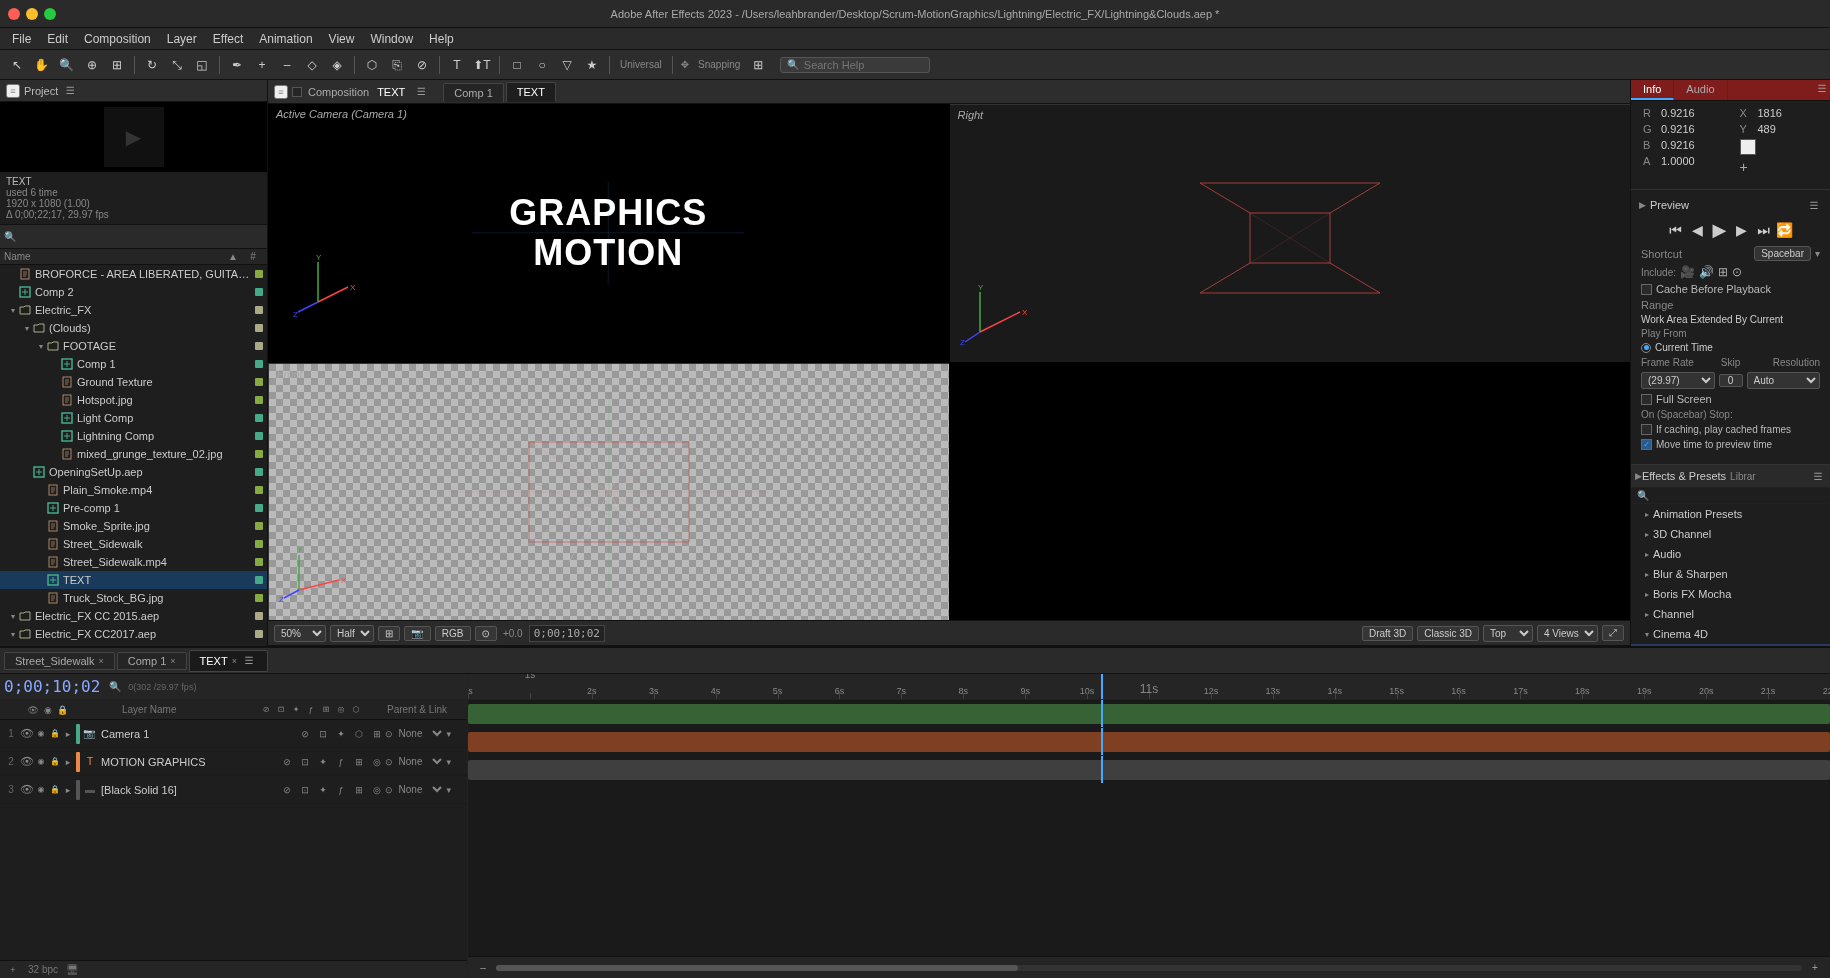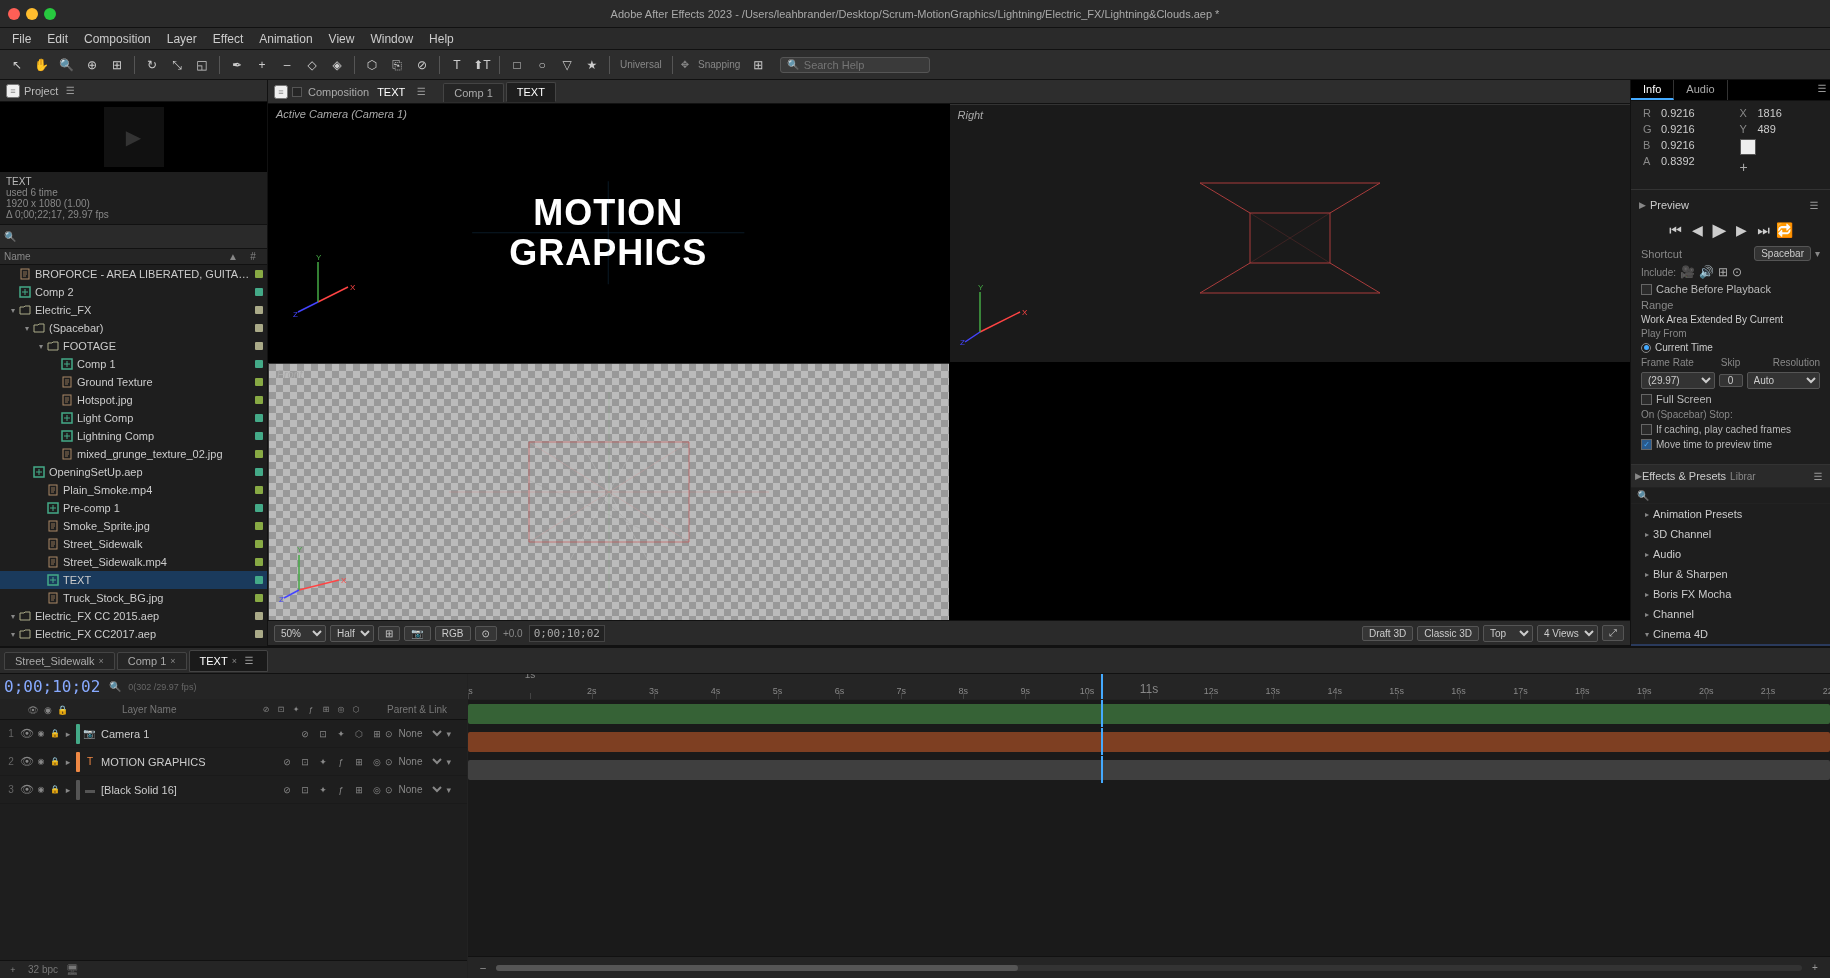--- a/index.html
+++ b/index.html
@@ -263,21 +263,21 @@
     .right-panel {
       width: 200px;
       background: #1e1e1e;
       border-left: 1px solid #111;
       display: flex;
       flex-direction: column;
       flex-shrink: 0;
     }
     .info-tabs {
       display: flex;
-      background: #000000;
+      background: #7f1d1d;
       border-bottom: 1px solid #111;
     }
     .info-tab {
       padding: 3px 12px;
       font-size: 11px;
       color: #aaa;
       cursor: pointer;
       border-right: 1px solid #333;
     }
     .info-tab.active { color: #fff; border-bottom: 2px solid #4af; }
@@ -957,21 +957,21 @@
             <span class="color-swatch" style="background: rgb(170, 170, 136);"></span>
           </div>
           <div class="tree-item">
             <span class="tree-indent" style="width: 18px;"></span>
             <span class="tree-arrow">▾</span>
             <span class="tree-icon" style="color: rgb(170, 170, 136);">
               <svg width="12" height="12" viewBox="0 0 12 12">
                 <path d="M1 3 L5 3 L6 2 L11 2 L11 10 L1 10 Z" fill="none" stroke="#aa8" stroke-width="1"></path>
               </svg>
             </span>
-            <span style="flex: 1 1 0%; overflow: hidden; text-overflow: ellipsis;">(Spacebar)</span>
+            <span style="flex: 1 1 0%; overflow: hidden; text-overflow: ellipsis;">(Clouds)</span>
             <span class="color-swatch" style="background: rgb(170, 170, 136);"></span>
           </div>
           <div class="tree-item">
             <span class="tree-indent" style="width: 32px;"></span>
             <span class="tree-arrow">▾</span>
             <span class="tree-icon" style="color: rgb(170, 170, 136);">
               <svg width="12" height="12" viewBox="0 0 12 12">
                 <path d="M1 3 L5 3 L6 2 L11 2 L11 10 L1 10 Z" fill="none" stroke="#aa8" stroke-width="1"></path>
               </svg>
             </span>
@@ -1219,22 +1219,22 @@
 
           <div style="position:absolute;top:4px;right:4px;width:8px;height:8px;border:2px solid #4af;"></div>
           <div class="view-pane-inner" style="background:#000;">
 
             <svg width="100%" height="100%" style="position:absolute;top:0;left:0;opacity:0.3;">
               <line x1="30%" y1="50%" x2="70%" y2="50%" stroke="#4af" stroke-width="0.5"></line>
               <line x1="50%" y1="30%" x2="50%" y2="70%" stroke="#4af" stroke-width="0.5"></line>
             </svg>
 
             <div style="text-align:center;">
+              <div class="motion-graphics-text">GRAPHICS</div>
               <div class="motion-graphics-text">MOTION</div>
-              <div class="motion-graphics-text">GRAPHICS</div>
             </div>
 
             <svg width="80" height="80" style="position:absolute;bottom:30px;left:20px;">
               <line x1="30" y1="50" x2="60" y2="35" stroke="#f44" stroke-width="1.5"></line>
               <line x1="30" y1="50" x2="30" y2="10" stroke="#4a4" stroke-width="1.5"></line>
               <line x1="30" y1="50" x2="10" y2="60" stroke="#44f" stroke-width="1.5"></line>
               <text x="62" y="38" fill="#f44" font-size="8">X</text>
               <text x="28" y="8" fill="#4a4" font-size="8">Y</text>
               <text x="5" y="65" fill="#44f" font-size="8">Z</text>
             </svg>
@@ -1358,21 +1358,21 @@
           <div class="info-row">
             <span class="info-label">G</span>
             <span class="info-value">0.9216</span>
           </div>
           <div class="info-row">
             <span class="info-label">B</span>
             <span class="info-value">0.9216</span>
           </div>
           <div class="info-row">
             <span class="info-label">A</span>
-            <span class="info-value">0.8392</span>
+            <span class="info-value">1.0000</span>
           </div>
         </div>
         <div style="display:flex;flex-direction:column;flex:1;">
           <div class="info-row">
             <span class="info-label">X</span>
             <span class="info-value">1816</span>
           </div>
           <div class="info-row">
             <span class="info-label">Y</span>
             <span class="info-value">489</span>

